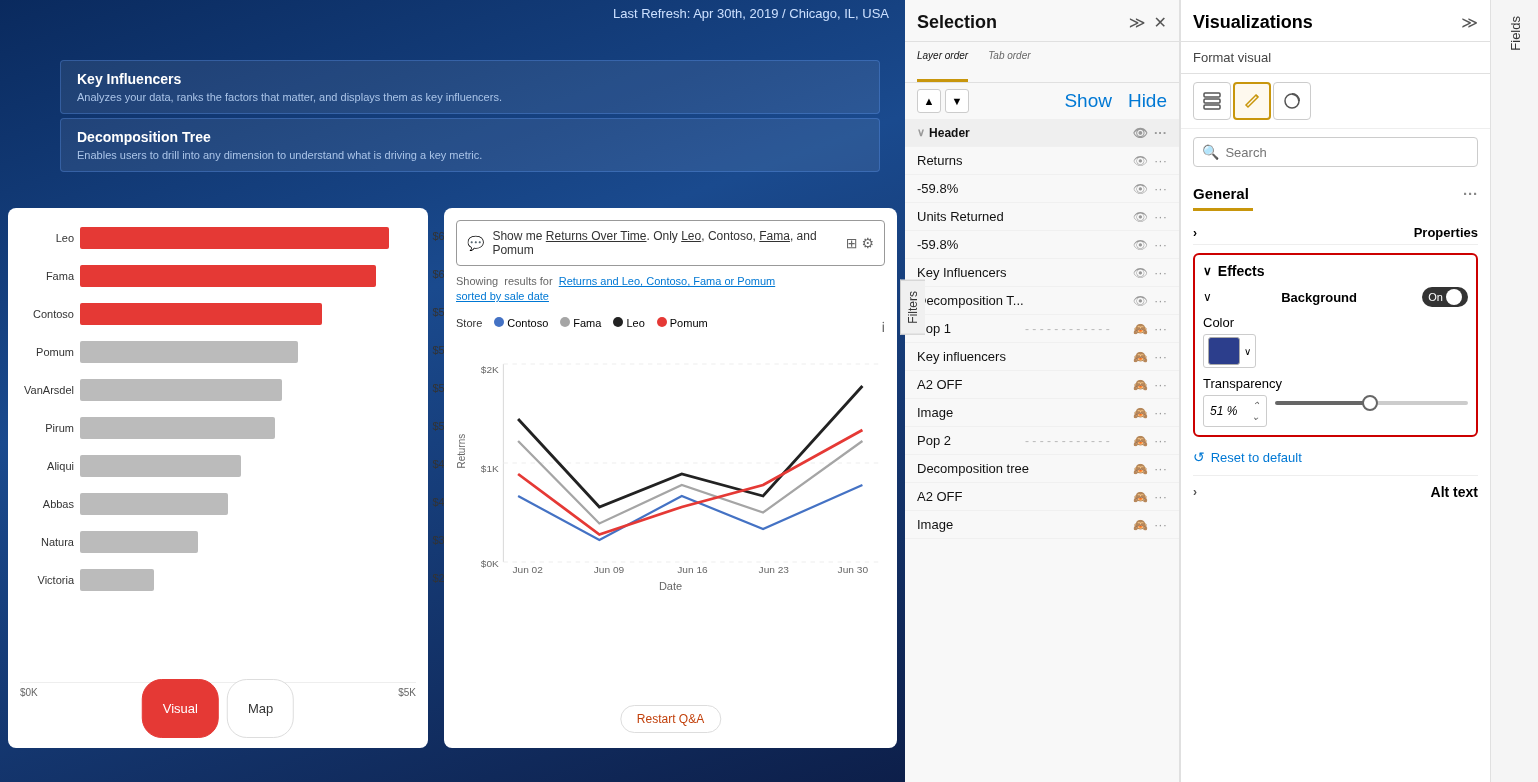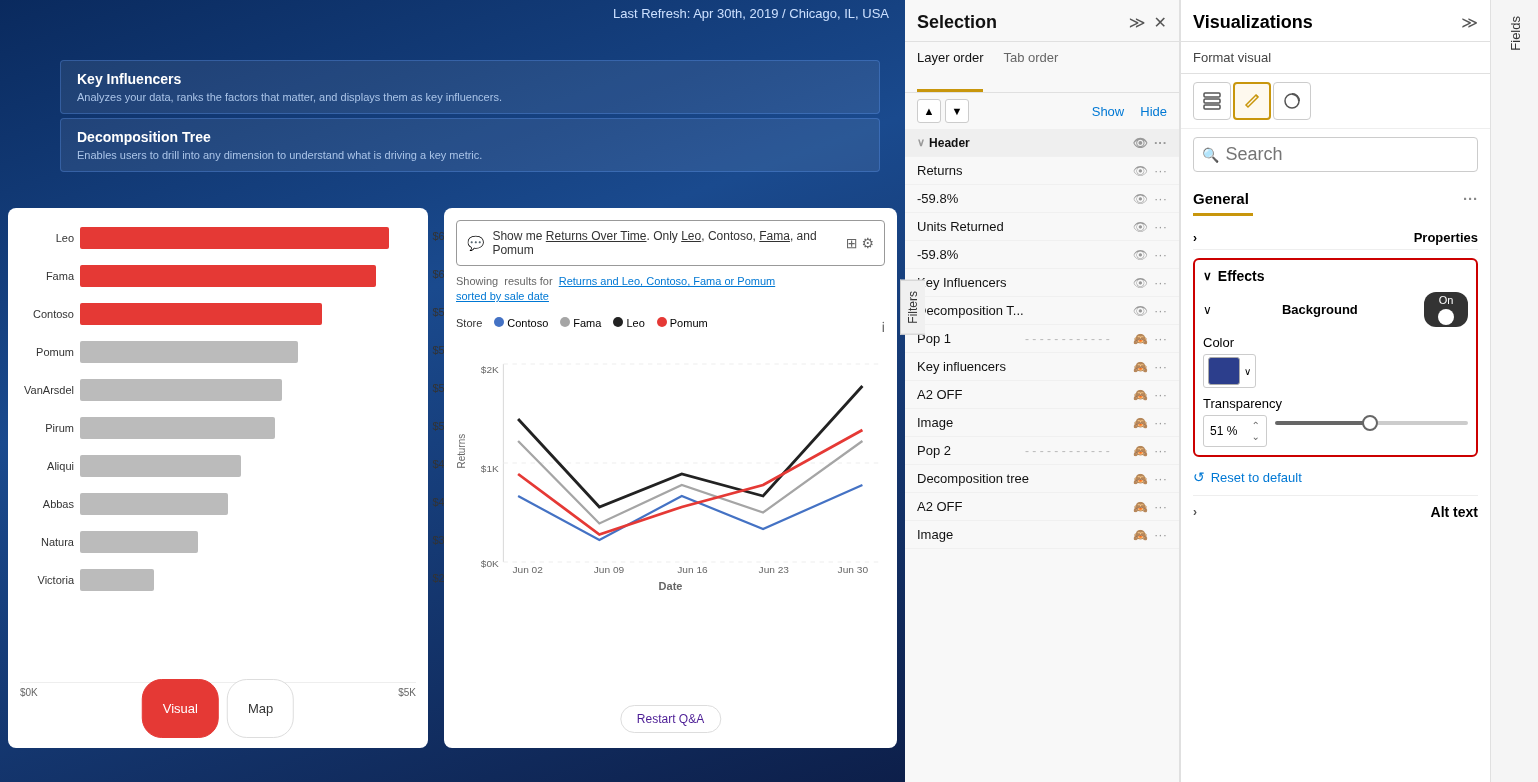--- a/index.html
+++ b/index.html
@@ -206,21 +206,21 @@
     .restart-btn {
       position: absolute;
       bottom: 15px;
       left: 50%;
       transform: translateX(-50%);
       padding: 6px 16px;
       background: white;
       border: 1px solid #ddd;
       border-radius: 16px;
       font-size: 12px;
-      color: #4c1d95;
+      color: #c2410c;
       cursor: pointer;
     }
 
     
     .selection-panel {
       width: 275px;
       height: 782px;
       background: #f8f8f8;
       border-right: 1px solid #e0e0e0;
       flex-shrink: 0;
@@ -249,24 +249,25 @@
       font-size: 16px;
       color: #555;
     }
     .tab-row {
       display: flex;
       padding: 8px 12px 0;
       gap: 20px;
       border-bottom: 1px solid #e0e0e0;
     }
     .tab-item {
-      padding-bottom: 24px;
-      font-size: 13px;
+      padding-bottom: 18px;
+      font-size: 10px;
       cursor: pointer;
       color: #666;
+      font-style: italic;
     }
     .tab-item.active {
       color: #111;
       border-bottom: 3px solid #c8960c;
     }
     .move-buttons {
       display: flex;
       gap: 4px;
       padding: 6px 12px;
       align-items: center;
@@ -279,21 +280,21 @@
       cursor: pointer;
       display: flex;
       align-items: center;
       justify-content: center;
       font-size: 11px;
     }
     .show-hide-row {
       display: flex;
       gap: 16px;
       margin-left: auto;
-      font-size: 13px;
+      font-size: 19px;
     }
     .show-hide-btn {
       cursor: pointer;
       color: #0078d4;
     }
 
     .selection-list {
       flex: 1;
       overflow-y: auto;
     }
@@ -407,21 +408,21 @@
       align-items: center;
       border: 1px solid #ccc;
       border-radius: 4px;
       margin: 8px 12px;
       padding: 6px 8px;
       gap: 6px;
     }
     .search-box input {
       border: none;
       outline: none;
-      font-size: 18px;
+      font-size: 13px;
       flex: 1;
     }
 
     .viz-content {
       flex: 1;
       overflow-y: auto;
       padding: 0 12px 12px;
     }
 
     .section-label {
@@ -472,21 +473,20 @@
     .toggle-switch {
       background: #333;
       border-radius: 12px;
       padding: 2px 6px;
       display: flex;
       align-items: center;
       gap: 3px;
       color: white;
       font-size: 11px;
       min-width: 44px;
-      flex-direction: column;
     }
     .toggle-knob {
       width: 16px; height: 16px;
       background: white;
       border-radius: 50%;
     }
     .color-row {
       margin-bottom: 6px;
     }
     .color-label { font-size: 13px; margin-bottom: 4px; }
@@ -517,20 +517,21 @@
     }
     .percent-input {
       border: 1px solid #ccc;
       border-radius: 3px;
       padding: 4px 6px;
       width: 64px;
       font-size: 12px;
       display: flex;
       align-items: center;
       justify-content: space-between;
+      font-style: italic;
     }
     .slider-track {
       flex: 1;
       height: 4px;
       background: linear-gradient(to right, #666 0%, #666 51%, #ccc 51%, #ccc 100%);
       border-radius: 2px;
       position: relative;
     }
     .slider-thumb {
       width: 16px; height: 16px;
@@ -746,21 +747,21 @@
           <text x="8" y="105" font-size="9" fill="#666" transform="rotate(-90, 8, 105)">Returns</text>
 
           <polyline points="55,60 127,140 200,110 272,130 360,30" fill="none" stroke="#222" stroke-width="2.5"></polyline>
 
           <polyline points="55,130 127,170 200,130 272,160 360,120" fill="none" stroke="#4472c4" stroke-width="2"></polyline>
 
           <polyline points="55,80 127,155 200,120 272,145 360,80" fill="none" stroke="#a5a5a5" stroke-width="2"></polyline>
 
           <polyline points="55,110 127,165 200,140 272,120 360,70" fill="none" stroke="#e53935" stroke-width="2.5"></polyline>
         </svg>
-        <div style="text-align:center;font-size:11px;color:#666;font-weight:700;margin-top:4px;">Date</div>
+        <div style="text-align:center;font-size:11px;color:#666;font-weight:400;margin-top:4px;">Date</div>
       </div>
       <button class="restart-btn">Restart Q&amp;A</button>
     </div>
   </div>
 </div>
 
 <div class="filters-tab">Filters</div>
 
 <div class="selection-panel">
   <div class="panel-header">

